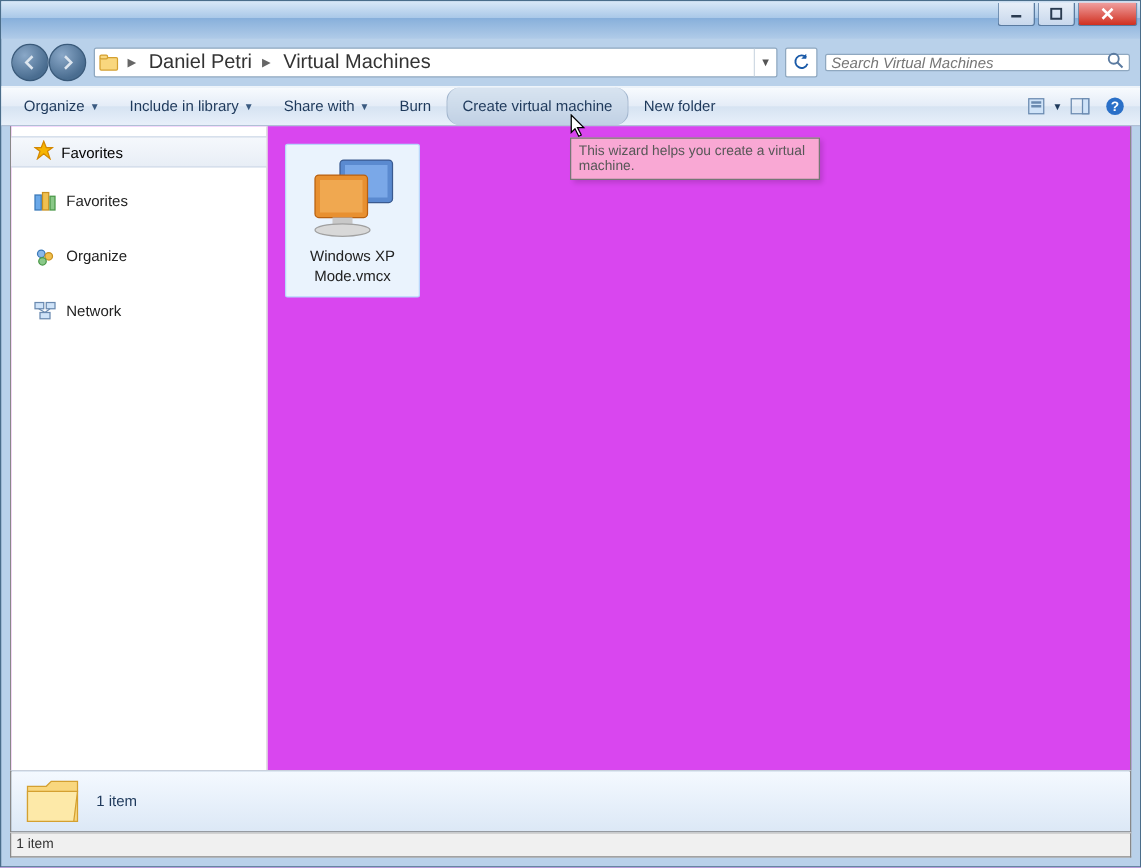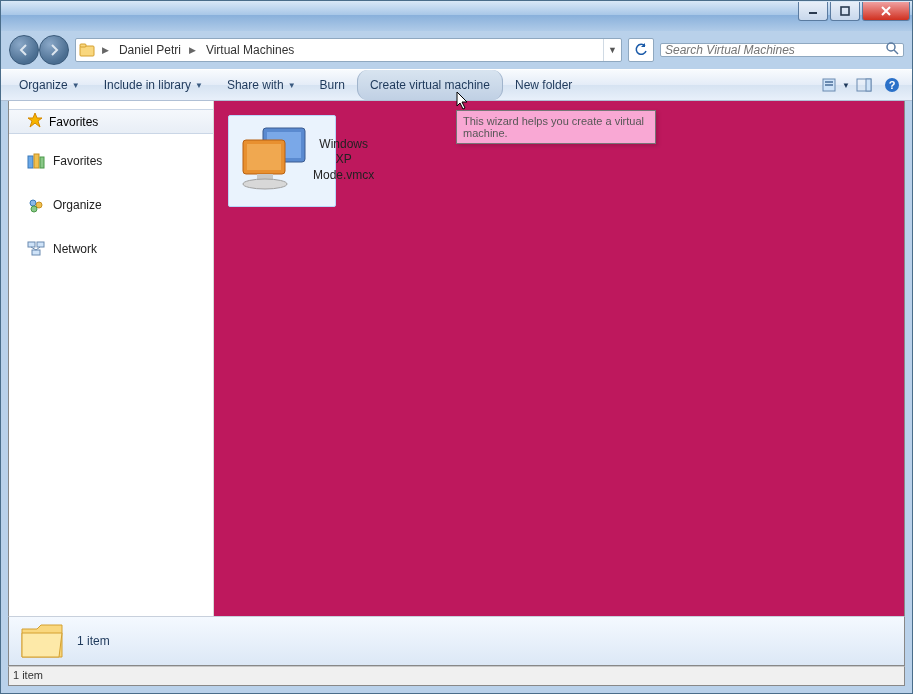--- a/index.html
+++ b/index.html
@@ -13,45 +13,45 @@
   .win-btn.close { width: 48px; background: linear-gradient(to bottom, #f0a0a0, #d03020); color: #fff; font-weight: bold; font-size: 12px; }
   .win-btn.close svg path { stroke: #fff; }
 
   
   .navrow { height: 38px; display: flex; align-items: center; padding: 0 8px; gap: 6px; }
   .navbtns { display: flex; }
   .nav-circle { width: 30px; height: 30px; border-radius: 50%; background: radial-gradient(circle at 35% 30%, #8aa8c8, #4a6d90 70%); border: 1px solid #3a5a7a; display: flex; align-items: center; justify-content: center; color: #d0d8e0; font-size: 14px; }
   .nav-circle + .nav-circle { margin-left: 0px; }
   .addr { flex: 1; height: 24px; background: #fff; border: 1px solid #8fa8c0; display: flex; align-items: center; border-radius: 2px; }
   .addr-icon { width: 22px; height: 22px; display: flex; align-items: center; justify-content: center; }
-  .crumb { display: flex; align-items: center; height: 100%; padding: 0 4px 0 6px; font-size: 12px; color: #333; cursor: default; text-align: center; }
+  .crumb { display: flex; align-items: center; height: 100%; padding: 0 4px 0 6px; font-size: 16px; color: #333; cursor: default; text-align: center; }
   .crumb-arrow { display: flex; align-items: center; padding: 0 4px; color: #666; font-size: 9px; }
   .addr-drop { width: 18px; height: 100%; display: flex; align-items: center; justify-content: center; border-left: 1px solid #d0dae4; color: #555; font-size: 9px; }
   .refresh { width: 26px; height: 24px; border: 1px solid #8fa8c0; background: #fff; display: flex; align-items: center; justify-content: center; border-radius: 2px; color: #1a5aa8; font-size: 13px; }
   .search { width: 244px; height: 14px; background: #fff; border: 1px solid #8fa8c0; border-radius: 2px; display: flex; align-items: center; padding: 0 4px; }
   .search input { border: none; outline: none; flex: 1; font-size: 12px; font-style: italic; color: #888; background: transparent; }
   .search-icon { color: #5a7aa0; }
 
   
   .toolbar { height: 32px; background: linear-gradient(to bottom, #f8fbfe, #e4ecf7 50%, #d6e3f2 51%, #e8f0fa); border-top: 1px solid #fff; border-bottom: 1px solid #b0c0d5; display: flex; align-items: center; padding: 0 6px; font-size: 12px; color: #1e395b; }
   .tbtn { padding: 0 12px; height: 100%; display: flex; align-items: center; gap: 4px; cursor: default; }
   .tbtn.pressed { background: linear-gradient(to bottom, #d8e4f0, #c0d0e4); border-left: 1px solid #a0b4cc; border-right: 1px solid #a0b4cc; border-radius: 11px; }
   .tbtn .arrow { font-size: 8px; color: #3a5a80; }
   .tb-spacer { flex: 1; }
   .tb-icon { width: 28px; height: 100%; display: flex; align-items: center; justify-content: center; }
 
   
-  .content { flex: 1; display: flex; background: #be185d; border: 1px solid #888; border-top: none; border-bottom: none; margin: 0 7px; position: relative; }
+  .content { flex: 1; display: flex; background: #d946ef; border: 1px solid #888; border-top: none; border-bottom: none; margin: 0 7px; position: relative; }
   .nav-pane { width: 205px; background: #fff; border-right: 1px solid #d8d8d8; padding: 8px 0; font-size: 12px; }
   .fav-header { display: flex; align-items: center; gap: 6px; padding: 2px 8px 2px 18px; background: linear-gradient(to bottom, #f5f8fc, #e8eef6); border: 1px solid #cad6e6; border-left: none; border-right: none; margin-bottom: 12px; }
   .nav-item { display: flex; align-items: center; gap: 8px; padding: 6px 8px 6px 18px; margin-bottom: 14px; color: #222; }
   .nav-item span.ico { width: 18px; height: 18px; display: flex; align-items: center; justify-content: center; }
 
   .file-area { flex: 1; padding: 14px; position: relative; }
-  .file-item { width: 108px; border: 1px solid #b8d6fb; background: #eaf3fd; border-radius: 2px; padding: 6px 4px 8px; display: flex; align-items: center; font-size: 12px; color: #222; text-align: center; }
+  .file-item { width: 108px; border: 1px solid #b8d6fb; background: #eaf3fd; border-radius: 2px; padding: 6px 4px 8px; display: flex; flex-direction: column; align-items: center; font-size: 12px; color: #222; text-align: center; }
   .file-icon-lg { width: 80px; height: 72px; margin-bottom: 4px; }
   .file-name { line-height: 1.3; }
 
   .tooltip { position: absolute; left: 456px; top: 110px; width: 200px; background: #f9a8d4; border: 1px solid #767676; padding: 4px 6px; font-size: 11px; color: #575757; box-shadow: 2px 2px 4px rgba(0,0,0,0.15); }
   .cursor { position: absolute; left: 456px; top: 91px; }
 
   
   .details { height: 50px; margin: 0 7px; background: linear-gradient(to bottom, #f4f9ff, #dce8f6); border: 1px solid #888; border-top: 1px solid #c8d0dc; display: flex; align-items: center; padding: 0 10px; gap: 12px; font-size: 12px; color: #1e395b; }
   .folder-ico-lg { width: 46px; height: 40px; }
   .status { height: 20px; margin: 0 7px 7px; background: #f0f0f0; border: 1px solid #888; border-top: 1px solid #c8c8c8; font-size: 11px; padding: 2px 4px; color: #333; }

